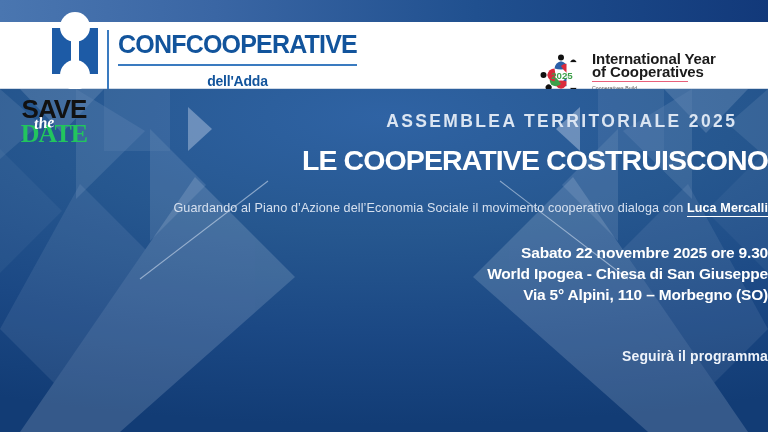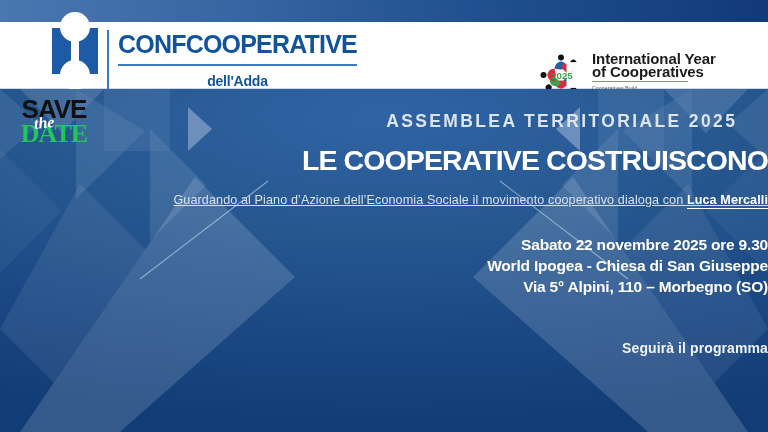--- a/index.html
+++ b/index.html
@@ -120,24 +120,23 @@
     font-weight:bold; font-size:19px; color:#dbe5f2;
     letter-spacing:2.6px; transform:scaleX(0.92);
   }
   .headline{
     margin-top:13px;
     font-family:"Liberation Sans", sans-serif;
     font-weight:bold; font-size:28.5px; color:#ffffff;
     letter-spacing:-0.9px; line-height:31px;padding-left:16px;
   }
   .subtitle{
-    margin-top:16px;
+    margin-top:24px;
     font-size:12.6px; color:#d6e0ef; line-height:17px;
     letter-spacing:0.1px;
-    text-decoration:underline;
   }
   .subtitle b{
     color:#ffffff; font-weight:bold;
     border-bottom:1.6px solid #ffffff; padding-bottom:1px;
   }
   .details{
     margin-top:25px;
     font-family:"Liberation Sans", sans-serif;
     font-weight:bold; font-size:15.5px; color:#ffffff;
     line-height:21px; letter-spacing:-0.2px;

